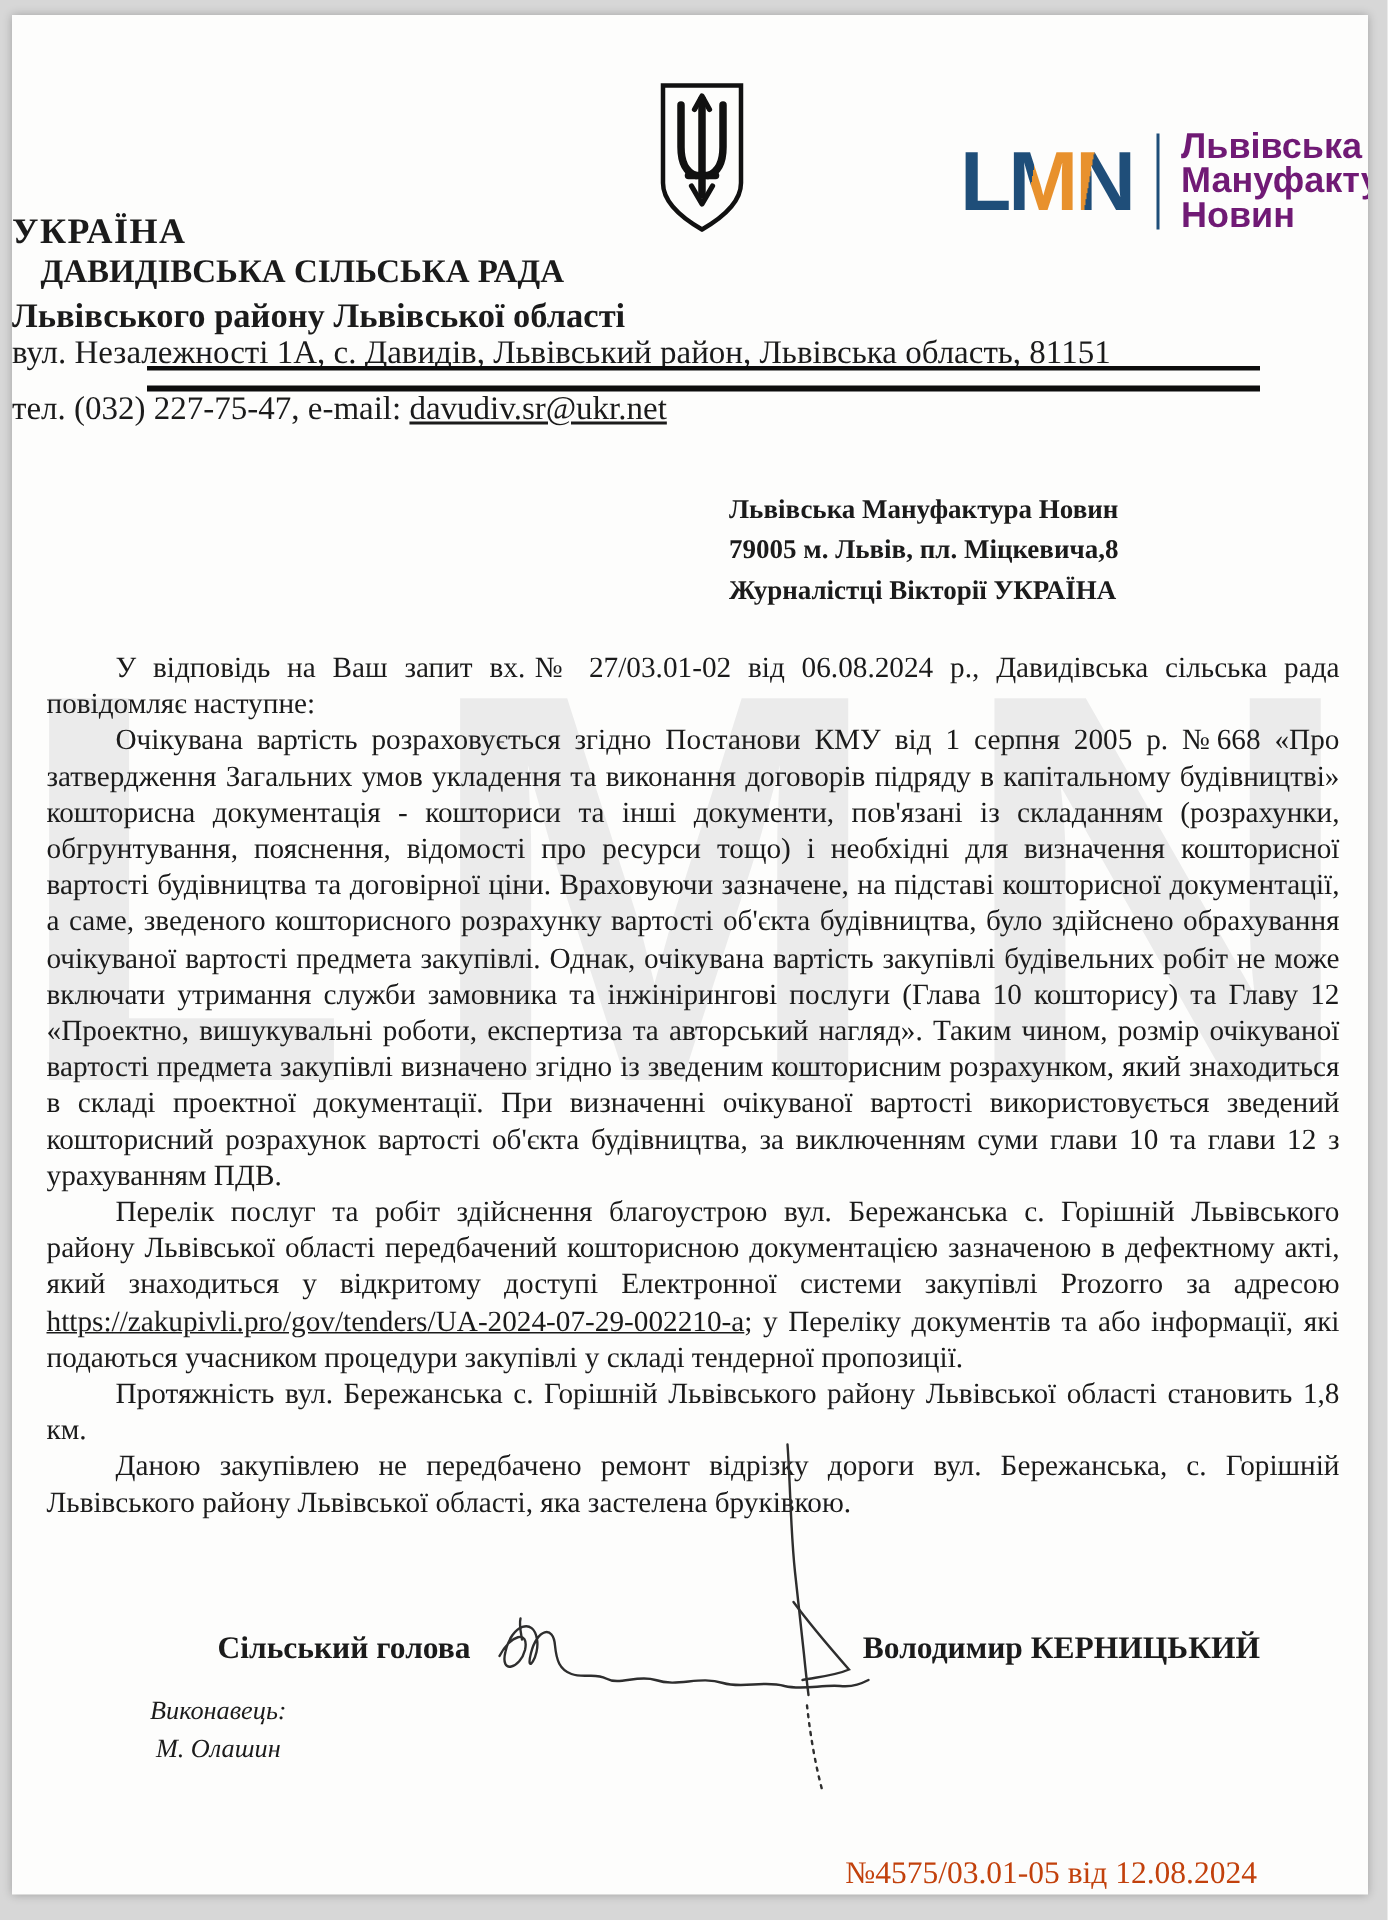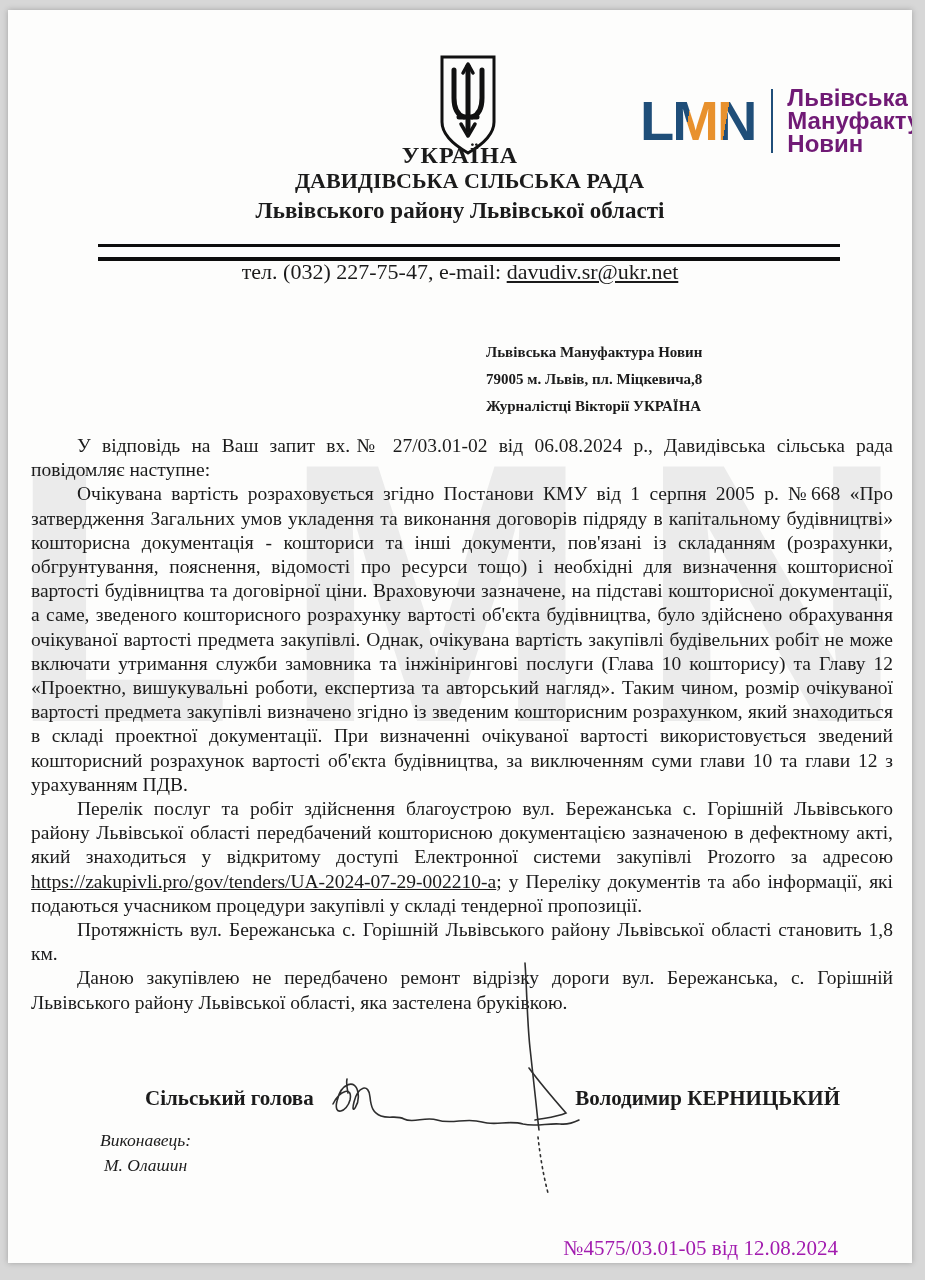--- a/index.html
+++ b/index.html
@@ -40,32 +40,32 @@
                       -webkit-background-clip:text; background-clip:text;
                       -webkit-text-fill-color:transparent; color:#1f4e79; }
   .lmn-letters .c-n { background:linear-gradient(100deg,#e8912d 30%,#1f4e79 30%);
                       -webkit-background-clip:text; background-clip:text;
                       -webkit-text-fill-color:transparent; color:#1f4e79; }
   .lmn-divider { width:2px; height:64px; background:#1f4e79; margin:0 14px 0 16px; }
   .lmn-name {
     font-family:"Liberation Sans", sans-serif;
     font-size:24px; line-height:23px; font-weight:600; color:#701a75;
   }
-  .hdr { left:0; right:0; text-align:center; z-index:2; }
+  .hdr { left:0; right:0; text-align:left; z-index:2; }
   .hdr-country  { top:132px; font-size:24px; font-weight:700; letter-spacing:1px; }
   .hdr-org     { top:158px; font-size:22px; font-weight:700;padding-left:19px; }
   .hdr-sub     { top:188px; font-size:23px; font-weight:700; }
   .hdr-addr    { top:212px; font-size:22px; }
   .rule { left:90px; top:234px; width:742px; height:10px;
           border-top:3px solid #0d0d0d; border-bottom:4px solid #0d0d0d; z-index:2; }
   .hdr-contact { top:249px; font-size:22px;font-family:Liberation Serif, serif; }
   .u { text-decoration:underline; }
 
   
-  .recipient { left:478px; top:316px; font-size:15px; font-weight:700; line-height:27px; z-index:2;margin-top:13px; }
+  .recipient { left:478px; top:316px; font-size:18px; font-weight:700; line-height:27px; z-index:2; }
 
   
   .body-block { left:23px; top:424px; width:862px; z-index:2;
                 font-size:19.5px; line-height:24.2px; text-align:justify; }
   .body-block p { margin:0; text-indent:46px; }
 
   
   .sig-title { left:137px; top:1076px; font-size:21px; font-weight:700; z-index:2; }
   .sig-name  { right:72px; top:1076px; font-size:21px; font-weight:700; z-index:2; }
   .executor  { left:92px; top:1118px; font-size:17.5px; font-style:italic; line-height:25px; z-index:2;text-align:center; }
@@ -103,20 +103,21 @@
     <div class="lmn-name">
       <div>Львівська</div>
       <div>Мануфактура</div>
       <div>Новин</div>
     </div>
   </div>
 
   <div class="abs hdr hdr-country">УКРАЇНА</div>
   <div class="abs hdr hdr-org">ДАВИДІВСЬКА СІЛЬСЬКА РАДА</div>
   <div class="abs hdr hdr-sub">Львівського району Львівської області</div>
+  <div class="abs hdr hdr-addr">вул. Незалежності 1А, с. Давидів, Львівський район, Львівська область, 81151</div>
   <div class="abs rule"></div>
   <div class="abs hdr hdr-contact"><span>тел. (032) 227-75-47, e-mail: </span><span class="u">davudiv.sr@ukr.net</span></div>
 
   <div class="abs recipient">
     <div>Львівська Мануфактура Новин</div>
     <div>79005 м. Львів, пл. Міцкевича,8</div>
     <div>Журналістці Вікторії УКРАЇНА</div>
   </div>
 
   <div class="abs body-block">
@@ -137,15 +138,15 @@
   <svg class="ink" width="904" height="1253" viewBox="0 0 904 1253">
     <g fill="none" stroke="#2e2e2e" stroke-width="1.6" stroke-linecap="round">
       <path d="M325,1094 c7,-14 20,-18 17,-4 c-3,12 -17,17 -13,1 c4,-18 19,-23 21,-8 c2,11 -8,25 -4,9 c4,-16 15,-19 16,-5 c1,10 3,16 11,19 c8,3 16,-1 23,3 c9,5 21,-3 33,1 c15,5 29,-3 45,2 c13,4 27,-2 41,2 c12,3 25,-1 37,0 c9,1 15,-2 19,-4"></path>
       <path d="M517,953 c2,28 2,57 5,85 c2,18 4,37 6,55 c1,10 2,19 3,27"></path>
       <path d="M521,1058 c11,15 23,29 37,45 c-9,4 -21,5 -31,7"></path>
       <path d="M530,1127 c2,18 5,37 10,56" stroke-dasharray="2,4"></path>
       <path d="M340,1083 c-1,-6 -2,-10 -1,-14"></path>
     </g>
   </svg>
 
-  <div class="abs footer-ref" style="color: #a21caf;">№4575/03.01-05 від 12.08.2024</div>
+  <div class="abs footer-ref" style="color: #c2410c;">№4575/03.01-05 від 12.08.2024</div>
 
 </div>
 
 </body></html>

